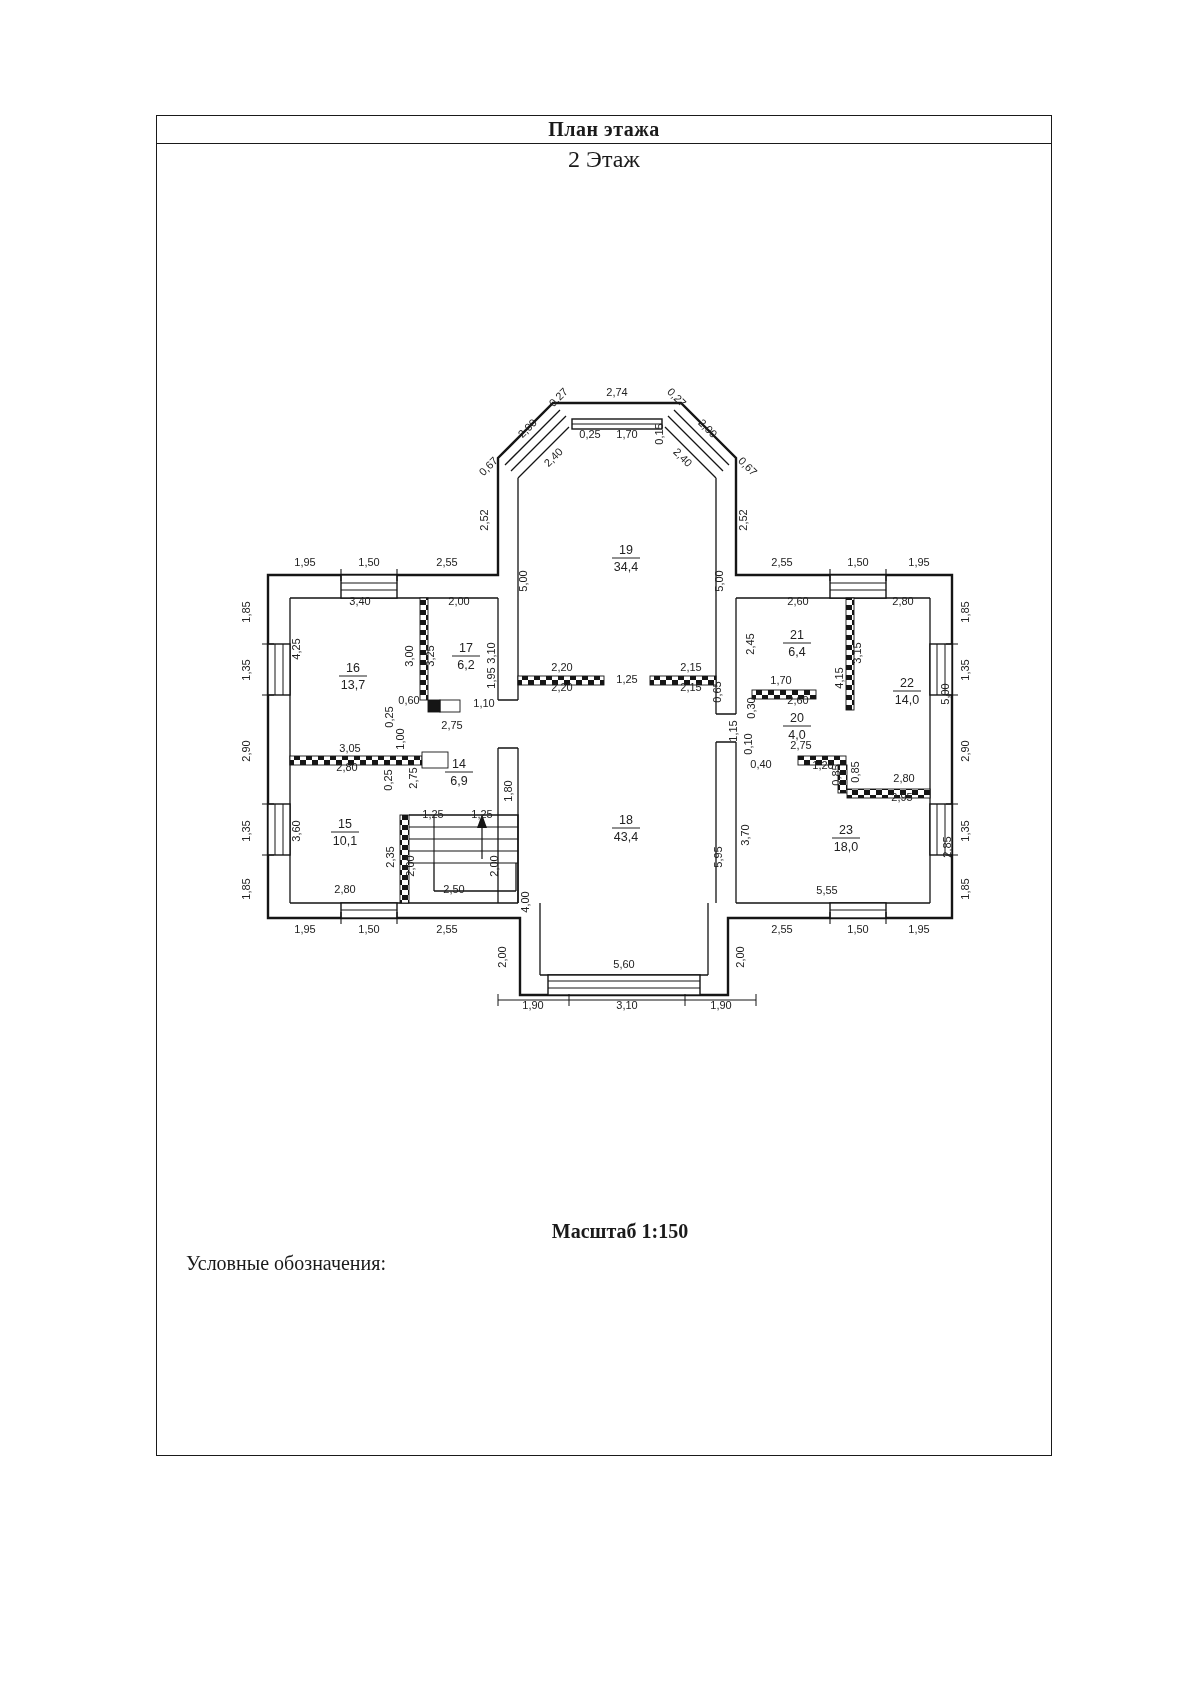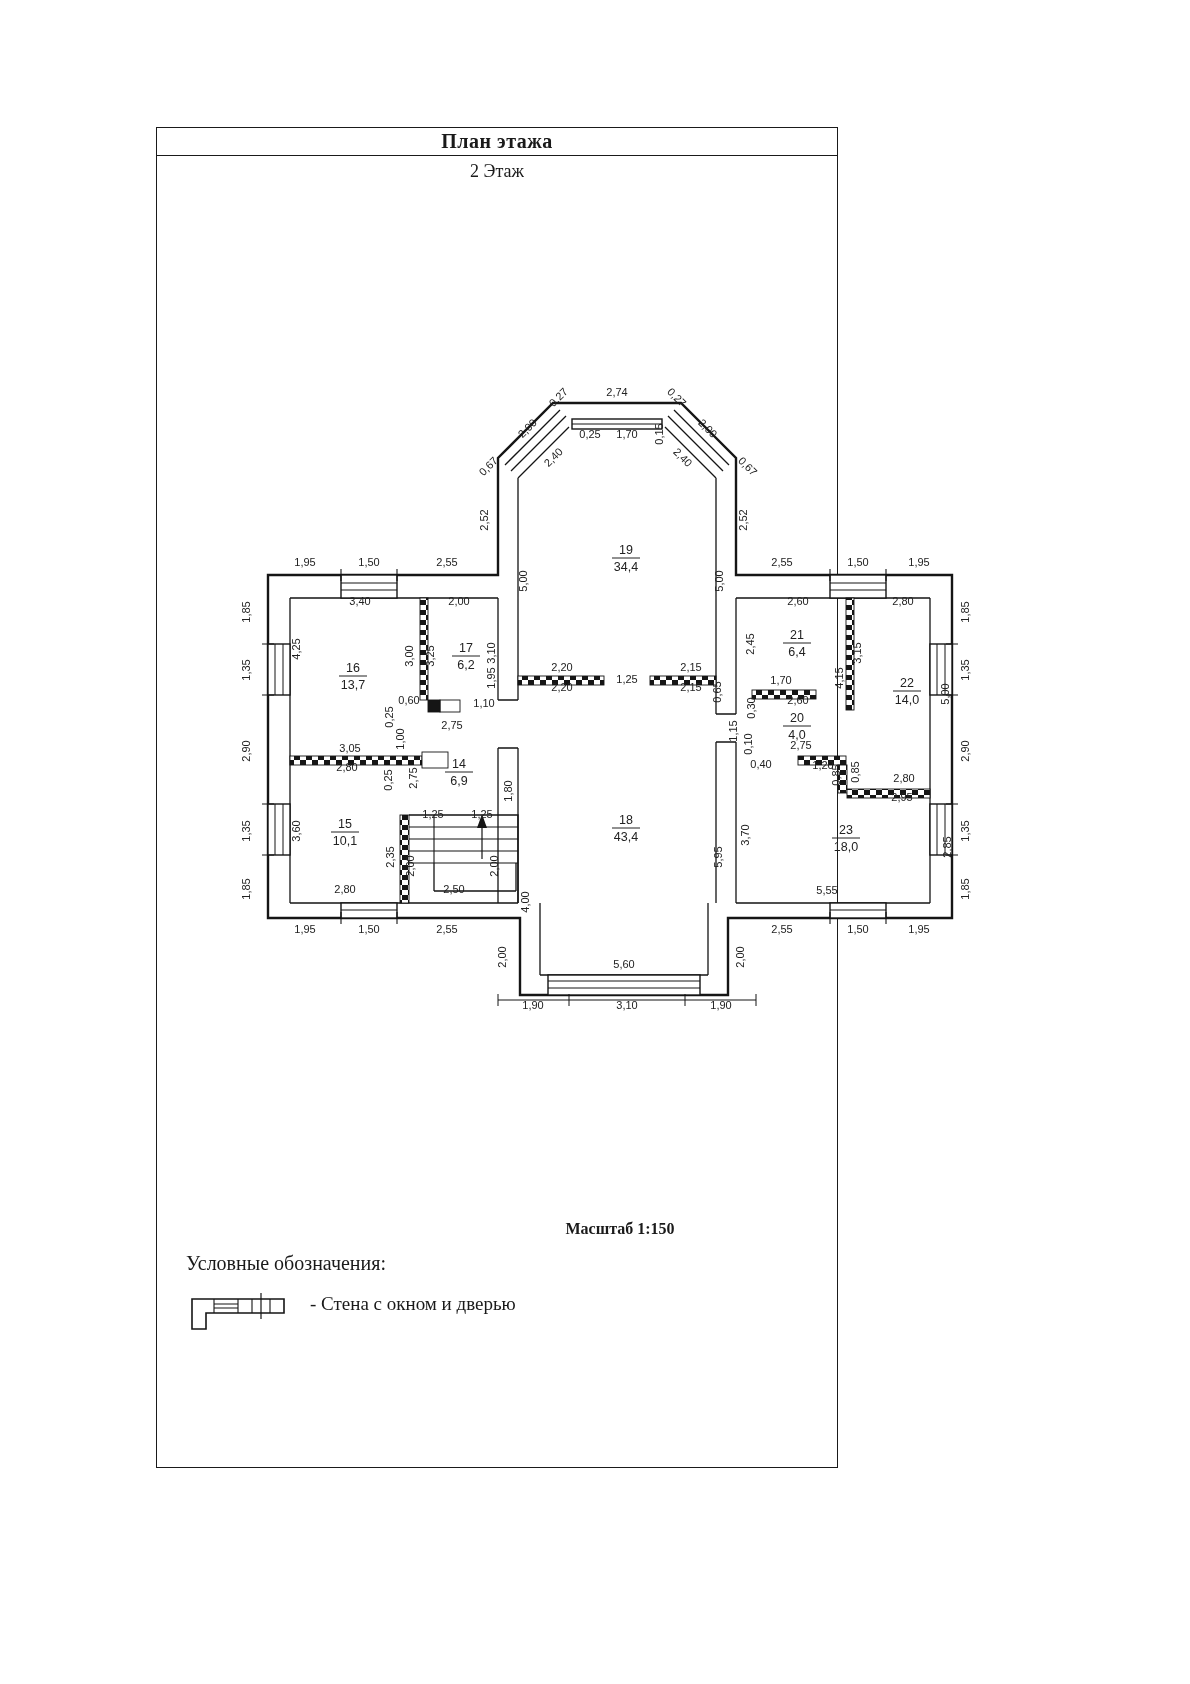--- a/index.html
+++ b/index.html
@@ -1,24 +1,24 @@
 <!DOCTYPE html>
 <html><head>
 <meta charset="utf-8">
 <style>
   html,body{margin:0;padding:0;background:#fff;}
   body{width:1190px;height:1684px;position:relative;font-family:"Liberation Serif",serif;color:#1a1a1a;}
-  .frame{position:absolute;left:156px;top:115px;width:682px;height:1341px;border:1.6px solid #1a1a1a;box-sizing:border-box;margin-top:12px;}
+  .frame{position:absolute;left:156px;top:115px;width:896px;height:1341px;border:1.6px solid #1a1a1a;box-sizing:border-box;}
   .frame-header{height:27px;border-bottom:1.5px solid #1a1a1a;display:flex;align-items:center;justify-content:center;}
   .frame-title{font-weight:bold;font-size:20px;letter-spacing:.5px;}
-  .frame-subtitle{height:30px;display:flex;align-items:center;justify-content:center;font-size:18px;}
+  .frame-subtitle{height:30px;display:flex;align-items:center;justify-content:center;font-size:24px;}
   #plan{position:absolute;left:0;top:0;width:1190px;height:1684px;}
   #plan .dim{font-family:"Liberation Sans",sans-serif;font-size:11px;fill:#222;text-anchor:middle;}
   #plan .room-num,#plan .room-area{font-family:"Liberation Sans",sans-serif;font-size:12.5px;fill:#222;text-anchor:middle;}
-  .scale-label{position:absolute;left:470px;top:1220px;width:300px;text-align:center;font-weight:bold;font-size:16px;}
+  .scale-label{position:absolute;left:470px;top:1220px;width:300px;text-align:center;font-weight:bold;font-size:20px;}
   .legend{position:absolute;left:186px;top:1252px;}
   .legend-heading{font-size:20px;font-weight:normal;}
   .legend-item{display:flex;align-items:flex-start;gap:20px;margin-top:14px;}
   .legend-text{font-size:19px;padding-top:4px;}
   .legend-symbol{flex:0 0 auto;}
 </style>
 </head>
 <body>
 
 <div class="page">
@@ -263,25 +263,17 @@
           <text x="846" y="851" class="room-area">18,0</text>
         </g>
       </g>
   </svg>
 
   <div class="scale-label">Масштаб 1:150</div>
 
   <div class="legend">
     <div class="legend-heading">Условные обозначения:</div>
 
-    <div class="legend-item">
-      <svg class="legend-symbol" width="104" height="42" viewBox="0 0 104 42">
-        <path d="M6 40 V10 H98 V24 H20 V40 Z" fill="#fff" stroke="#151515" stroke-width="1.6"></path>
-        <path d="M28 10 V24 M52 10 V24 M66 10 V24 M84 10 V24 M28 15 H52 M28 19 H52" stroke="#151515" stroke-width="1.1" fill="none"></path>
-        <path d="M75 4 V30" stroke="#151515" stroke-width="1.2"></path>
-      </svg>
-      <span class="legend-text">- Стена с окном и дверью</span>
-    </div>
 
 
   </div>
 
 </div>
 
 </body></html>

